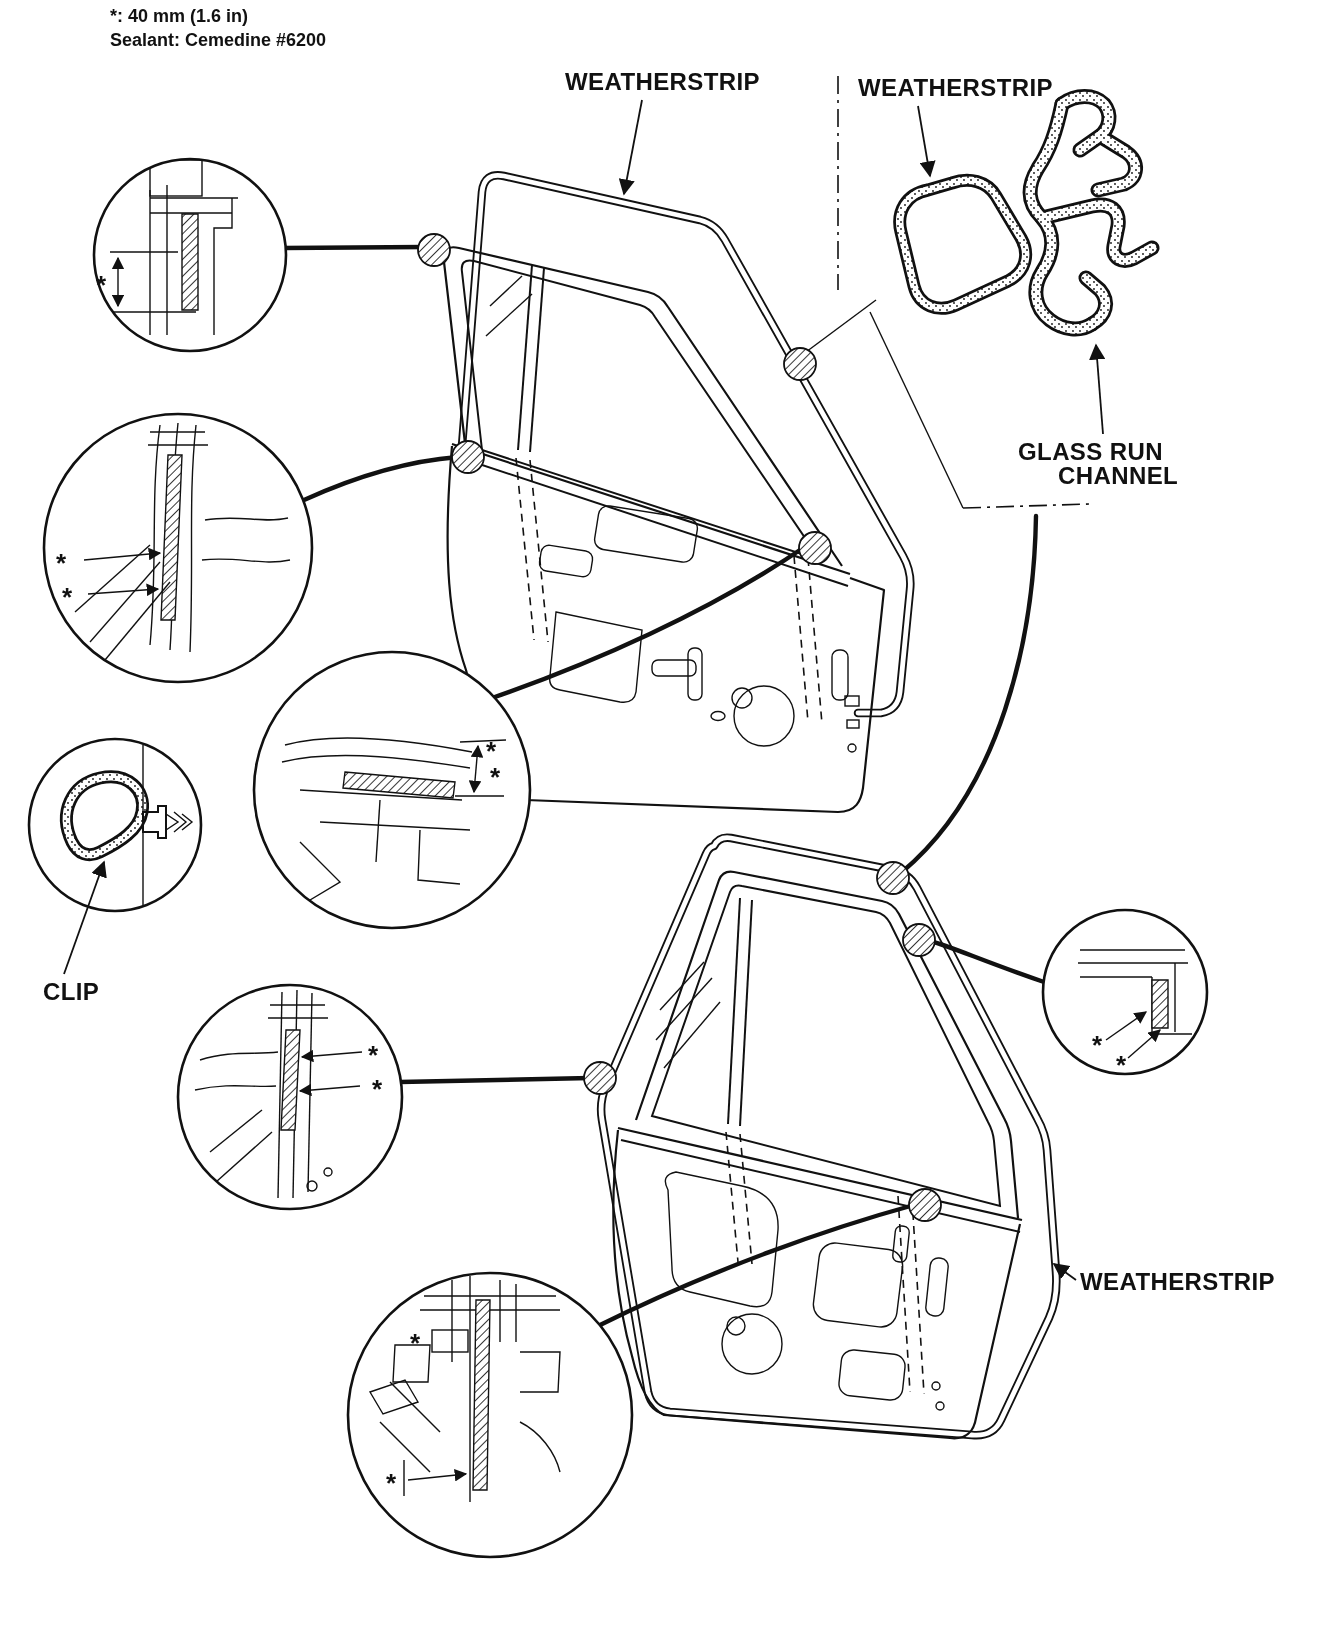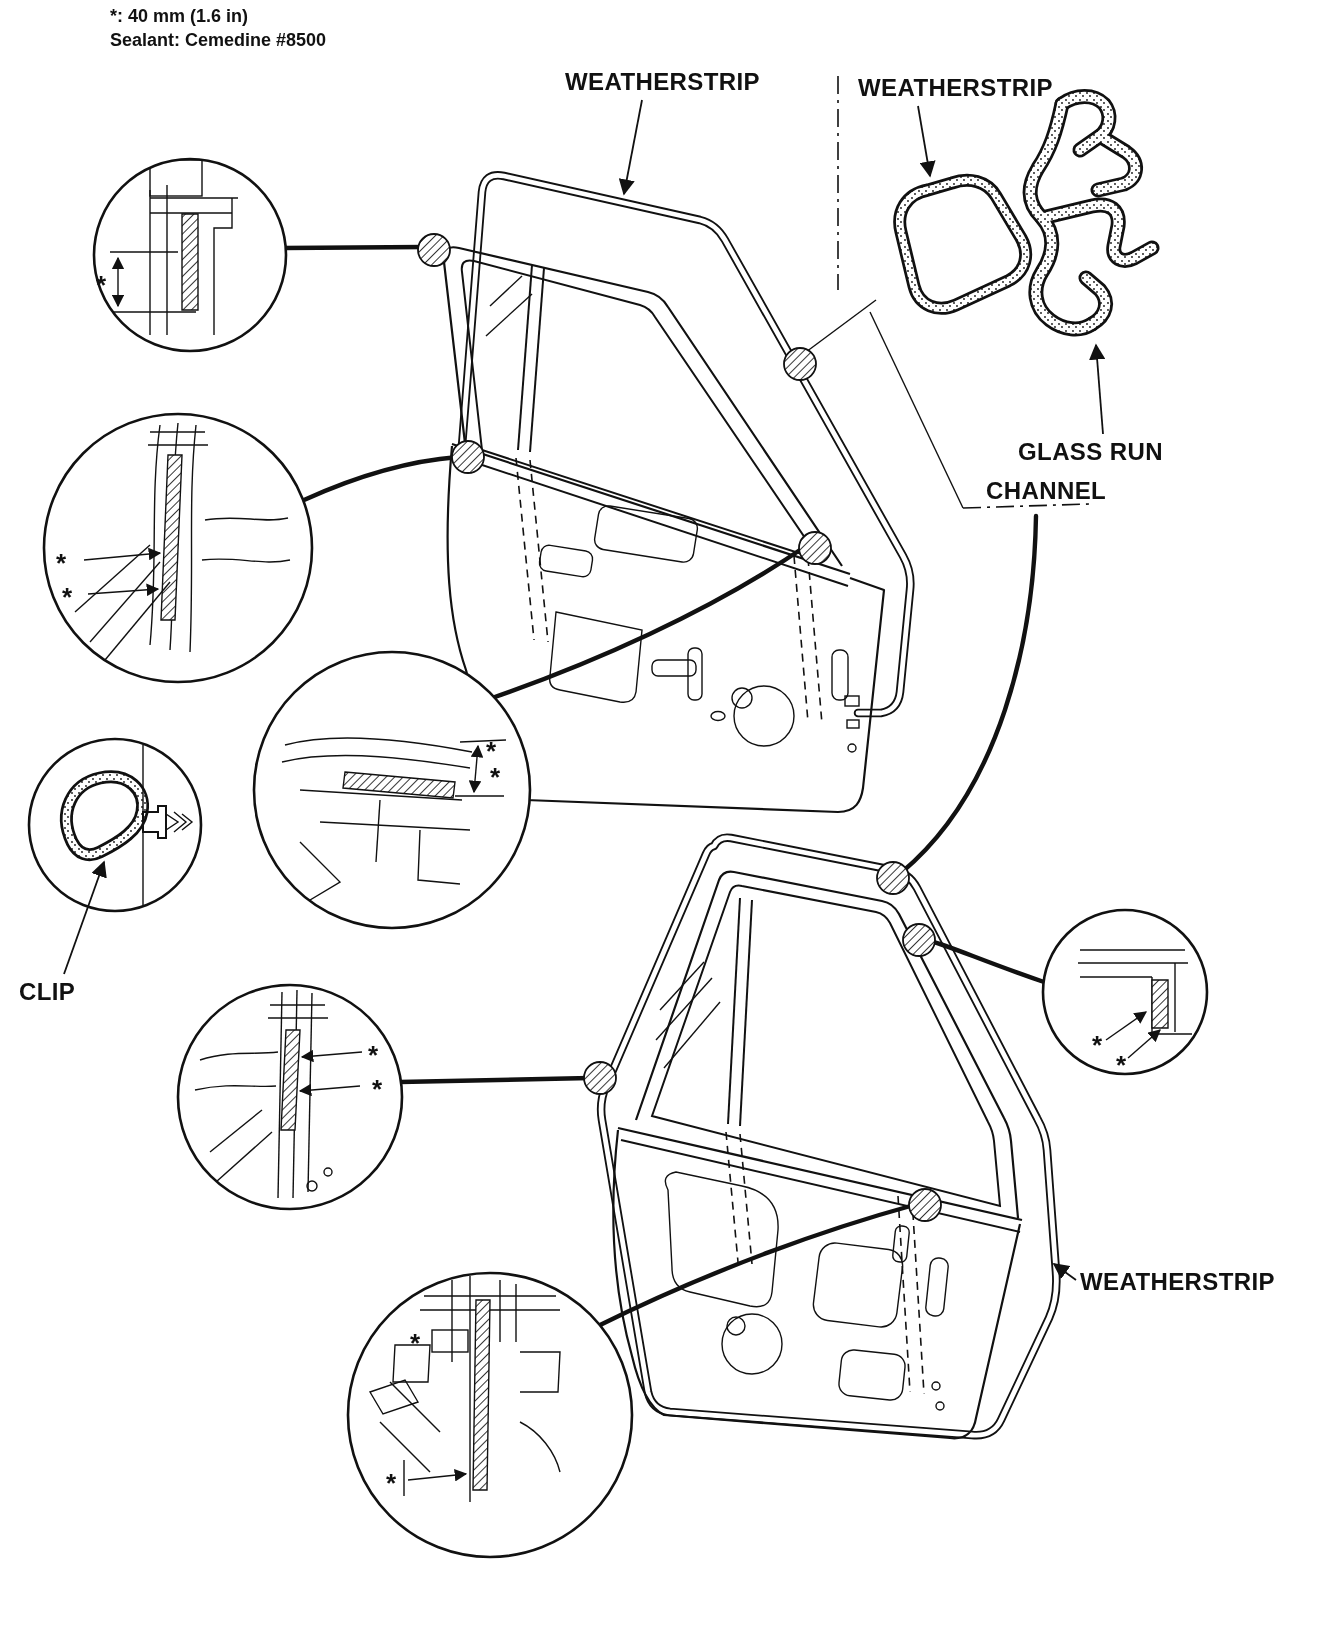--- a/index.html
+++ b/index.html
@@ -333,22 +333,22 @@
   <g>
     <line class="arrline" x1="642" y1="100" x2="624" y2="194" marker-end="url(#arrow)"></line>
     <line class="arrline" x1="918" y1="106" x2="930" y2="176" marker-end="url(#arrow)"></line>
     <line class="arrline" x1="1103" y1="434" x2="1096" y2="345" marker-end="url(#arrow)"></line>
     <line class="arrline" x1="64" y1="974" x2="104" y2="862" marker-end="url(#arrow)"></line>
     <line class="arrline" x1="1076" y1="1280" x2="1054" y2="1264" marker-end="url(#arrow)"></line>
   </g>
 </svg>
 
 <div class="note" style="left:110px;top:6px;text-align:center;">*: 40 mm (1.6 in)</div>
-<div class="note" style="left:110px;top:30px;">Sealant: Cemedine #8500</div>
+<div class="note" style="left:110px;top:30px;">Sealant: Cemedine #6200</div>
 
 <div class="lbl" style="left:565px;top:68px;">WEATHERSTRIP</div>
 <div class="lbl" style="left:858px;top:74px;">WEATHERSTRIP</div>
 <div class="lbl" style="left:1018px;top:438px;">GLASS RUN</div>
-<div class="lbl" style="left:986px;top:462px;margin-top:15px;">CHANNEL</div>
-<div class="lbl" style="left:19px;top:978px;">CLIP</div>
+<div class="lbl" style="left:1058px;top:462px;">CHANNEL</div>
+<div class="lbl" style="left:43px;top:978px;">CLIP</div>
 <div class="lbl" style="left:1080px;top:1268px;">WEATHERSTRIP</div>
 
 </div>
 
 </body></html>

